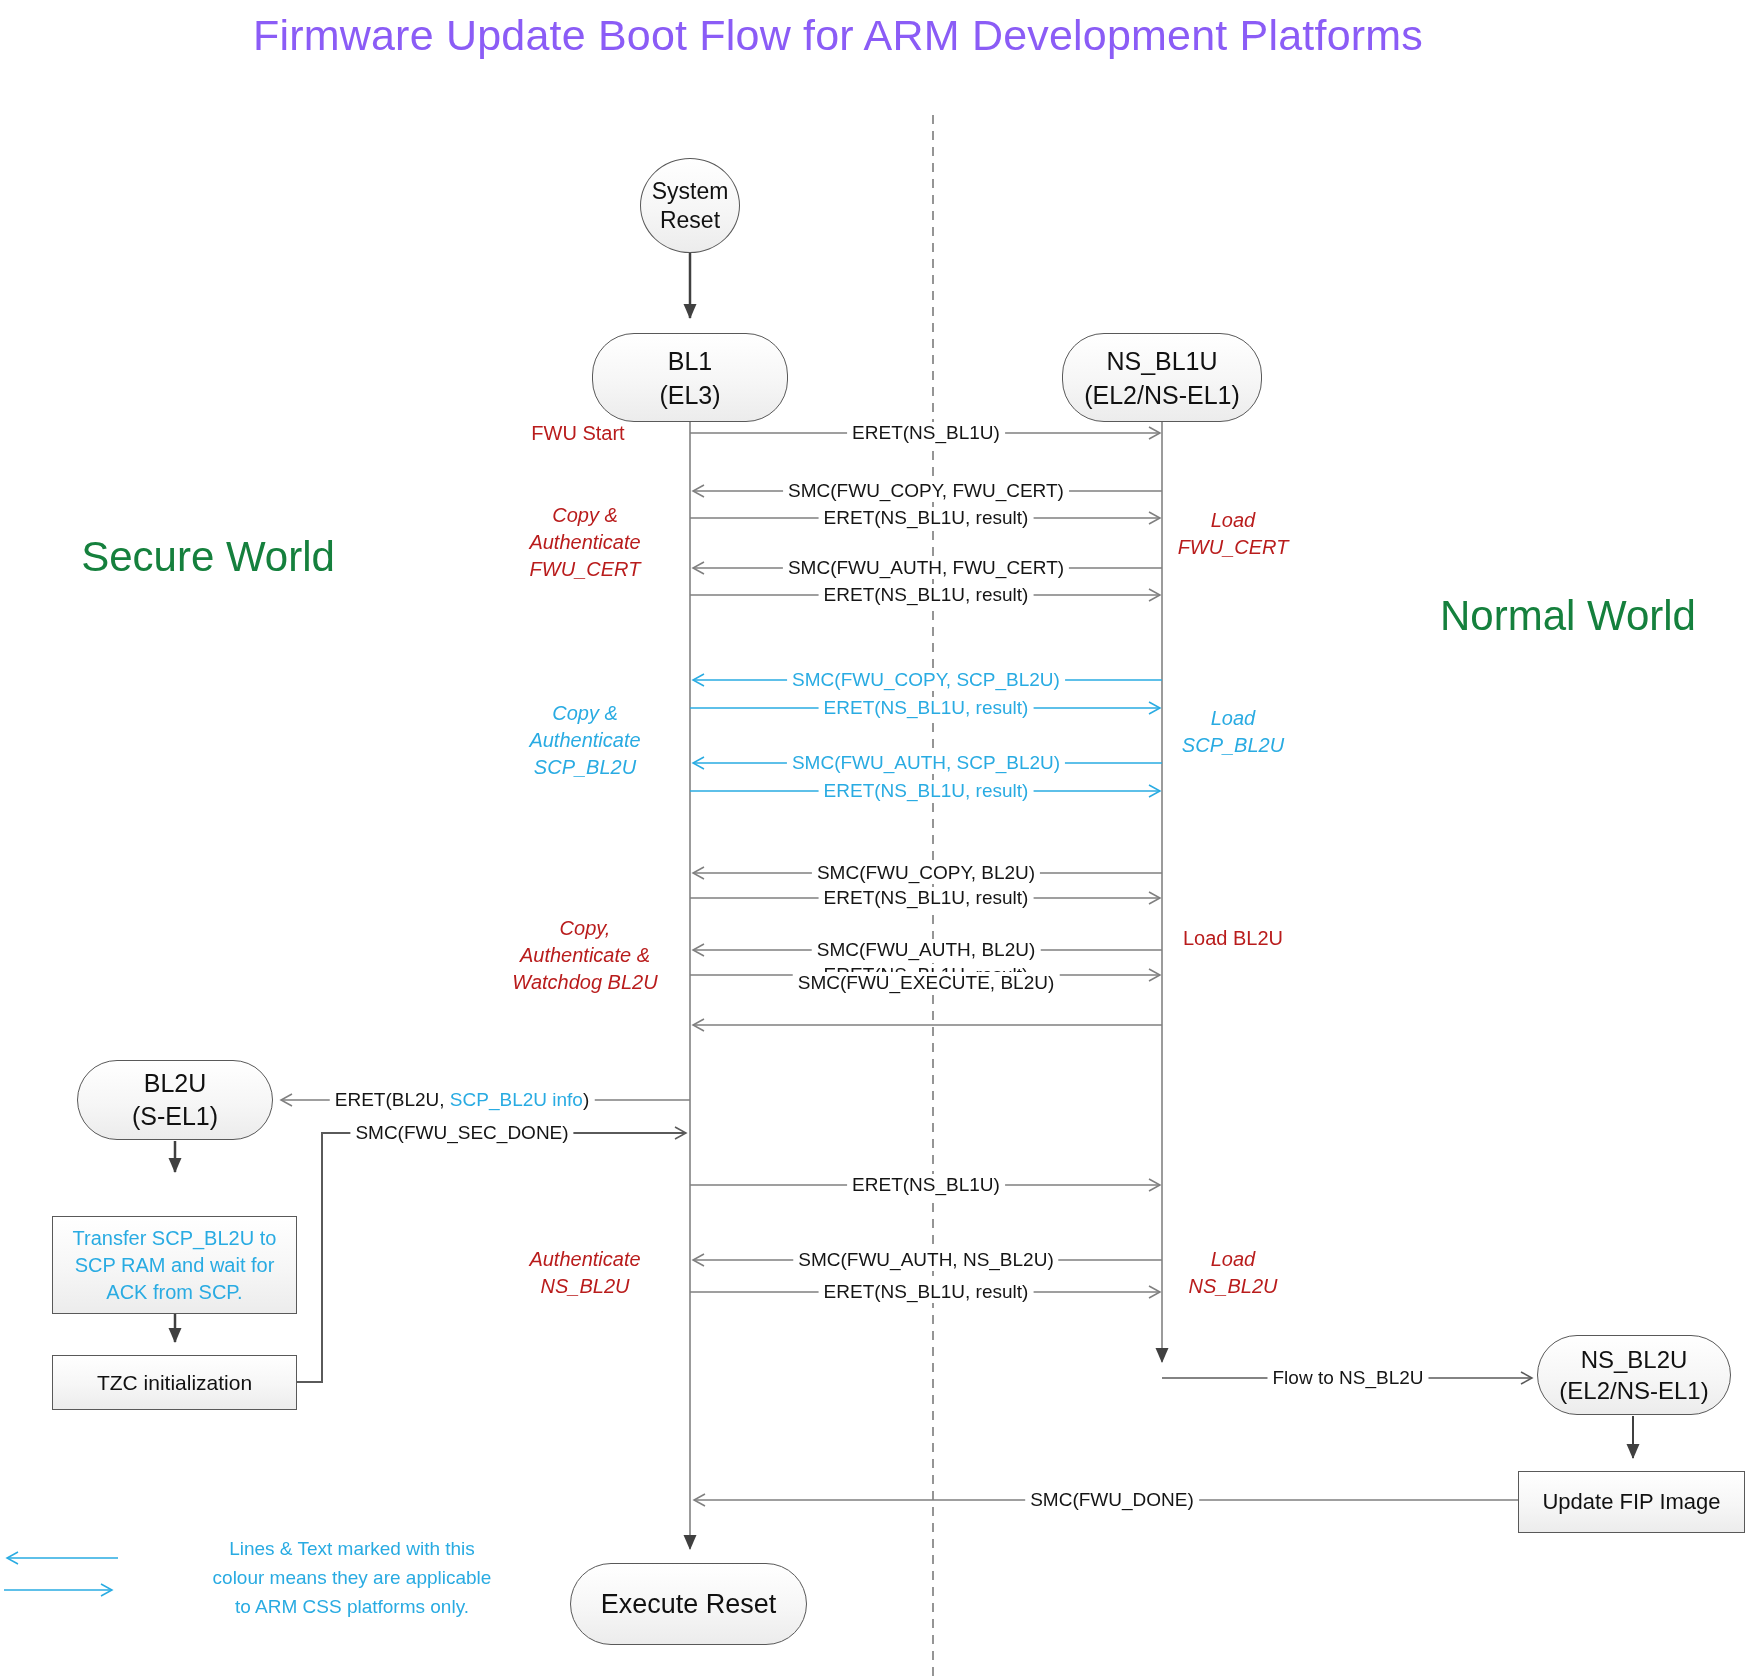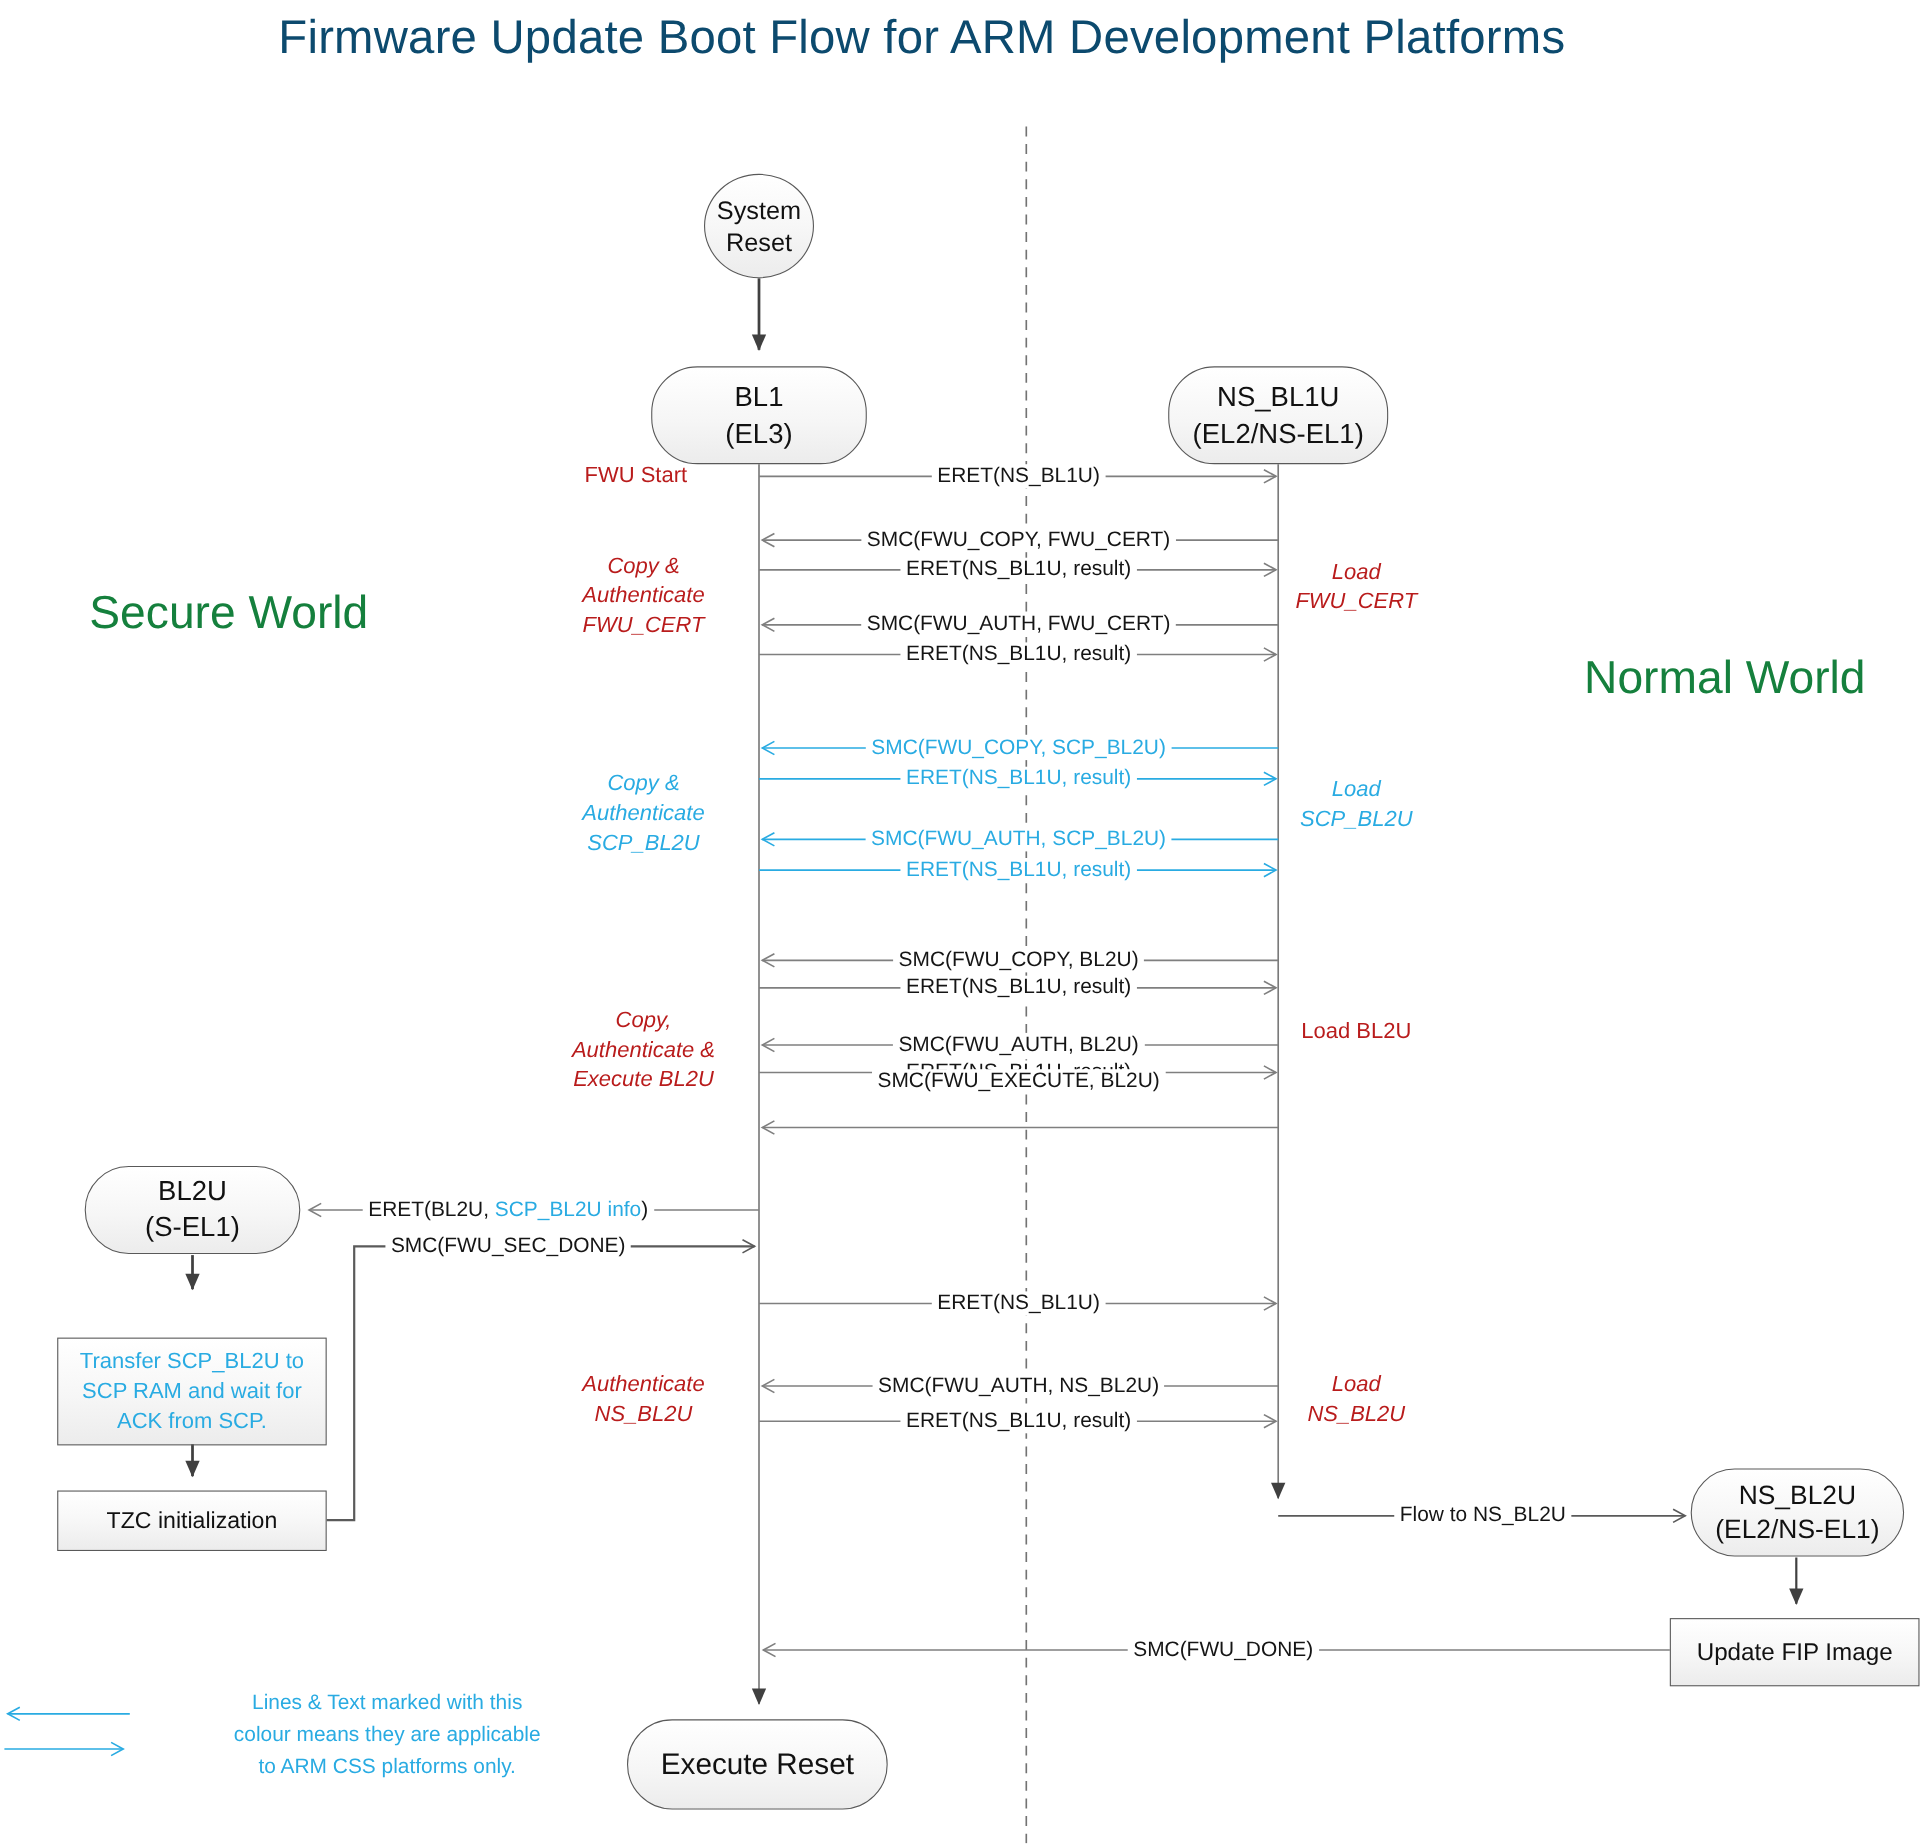--- a/index.html
+++ b/index.html
@@ -4,21 +4,21 @@
 <style>
   html,body{margin:0;padding:0;background:#fff;}
   #canvas{
     position:relative;width:1749px;height:1676px;background:#ffffff;overflow:hidden;
     font-family:"Liberation Sans", sans-serif;color:#1a1a1a;
   }
   svg.layer{position:absolute;left:0;top:0;z-index:1;}
   .txt{position:absolute;z-index:2;}
   .title{
     transform:translate(-50%,-50%);white-space:nowrap;
-    font-size:43px;color:#0c4a6e;letter-spacing:0.2px;
+    font-size:43px;color:#8b5cf6;letter-spacing:0.2px;
   }
   .world{
     transform:translate(-50%,-50%);white-space:nowrap;
     font-size:42px;color:#15803d;
   }
   .node{
     position:absolute;z-index:3;box-sizing:border-box;
     border:1.4px solid #595959;
     background:linear-gradient(180deg,#ffffff 0%,#f6f6f6 55%,#ececec 100%);
     display:flex;flex-direction:column;align-items:center;justify-content:center;
@@ -176,21 +176,21 @@
 
   <div class="side cyan" style="left:585px;top:740px;">
     <span>Copy &amp;</span>
     <span>Authenticate</span>
     <span>SCP_BL2U</span>
   </div>
 
   <div class="side" style="left:585px;top:955px;">
     <span>Copy,</span>
     <span>Authenticate &amp;</span>
-    <span>Execute BL2U</span>
+    <span>Watchdog BL2U</span>
   </div>
 
   <div class="side" style="left:585px;top:1273px;">
     <span>Authenticate</span>
     <span>NS_BL2U</span>
   </div>
 
   <div class="side" style="left:1233px;top:534px;">
     <span>Load</span>
     <span>FWU_CERT</span>

